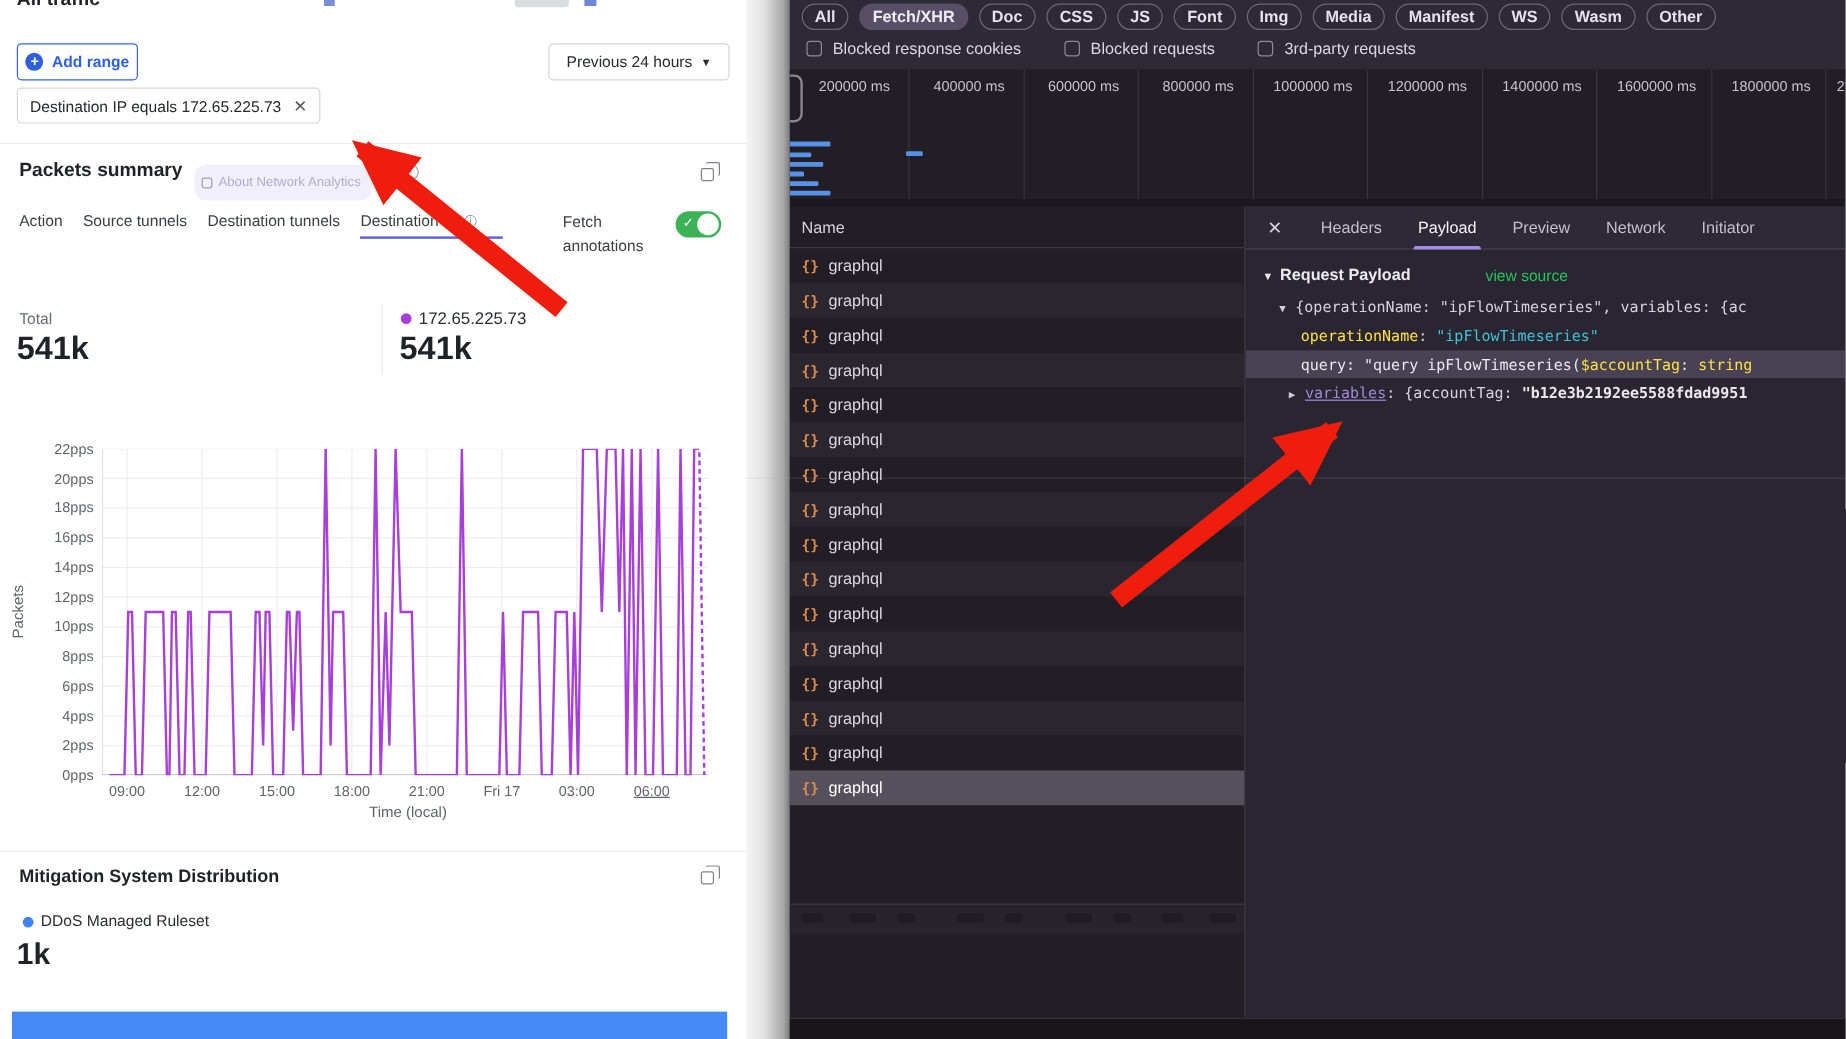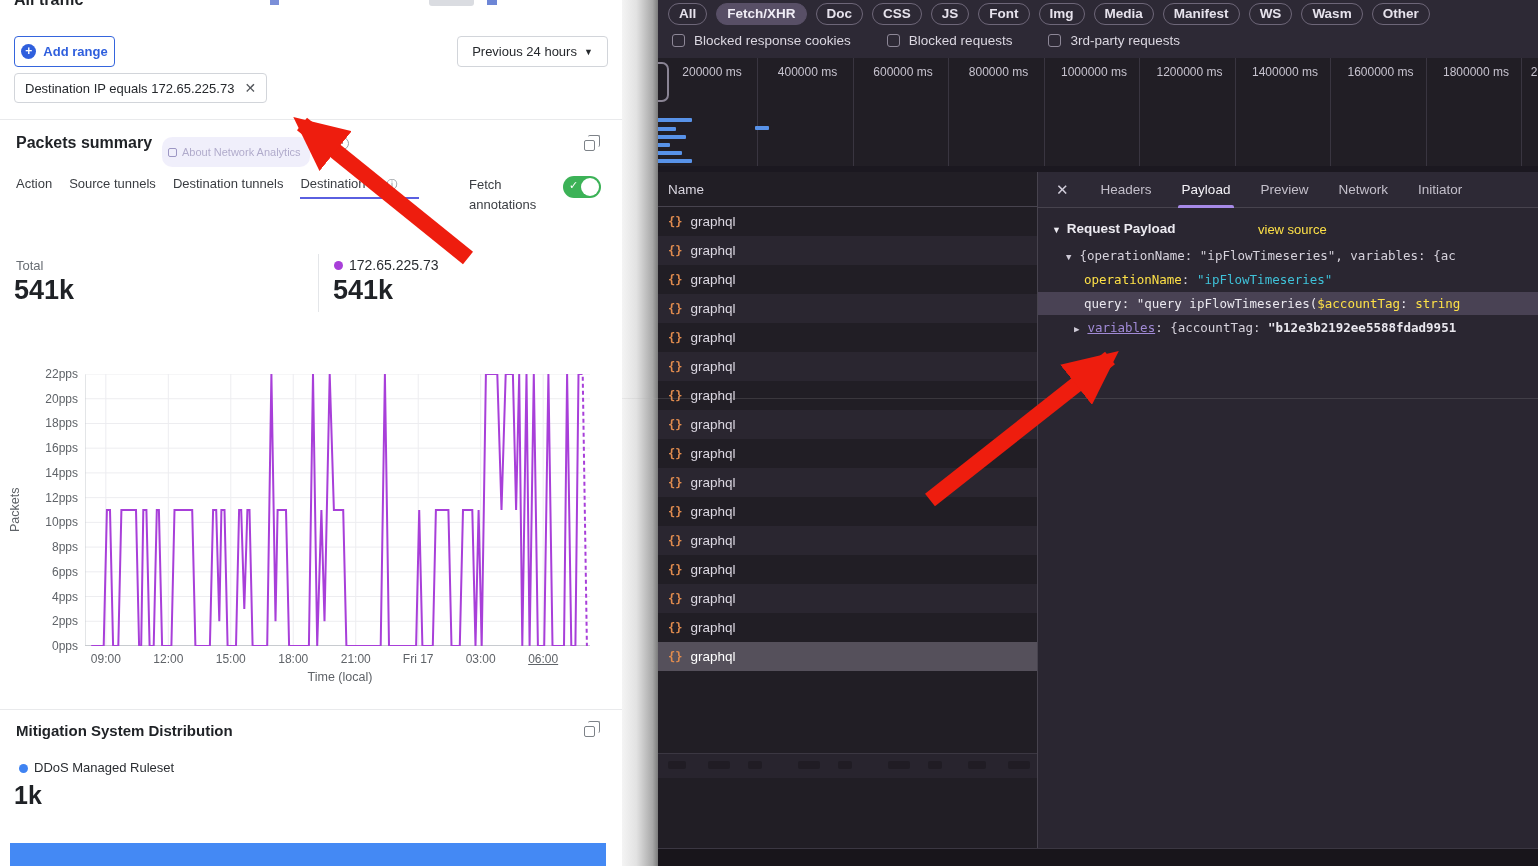--- a/index.html
+++ b/index.html
@@ -91,21 +91,21 @@
   
   #payload-panel { position:absolute; left:380px; top:172px; width:500px; height:694px; background:#2a2631; overflow:hidden; }
   #payload-tabs { position:absolute; left:0; top:0; width:500px; height:36px; background:#2d2935; border-bottom:1px solid #47434e;
                   display:flex; align-items:center; gap:30px; padding-left:18px; }
   #payload-tabs .close-x { color:#d2cedb; font-size:15px; cursor:pointer; margin-right:2px; }
   .ptab { position:relative; font-size:13.5px; color:#c3bfca; height:36px; display:flex; align-items:center; cursor:pointer; }
   .ptab.active { color:#f4f2f7; }
   .ptab.active::after { content:""; position:absolute; left:-4px; right:-4px; bottom:0; height:3px; background:#a78ae8; border-radius:2px 2px 0 0; }
   #rp-title-row { position:absolute; left:14px; top:49px; font-size:13.5px; color:#eceaf1; font-weight:bold; white-space:nowrap; }
   #rp-title-row .tri { font-size:9px; margin-right:2px; }
-  #view-source { position:absolute; left:220px; top:50px; font-size:13px; font-weight:normal; color:#fde047; cursor:pointer; }
+  #view-source { position:absolute; left:200px; top:50px; font-size:13px; font-weight:normal; color:#22c55e; cursor:pointer; }
   .code-line { position:absolute; left:0; width:500px; height:23px; font-family:"DejaVu Sans Mono", monospace;
                font-size:12.5px; line-height:23px; white-space:nowrap; overflow:hidden; }
   .code-line.hl { background:#494254; }
   .seg-plain { color:#d6d2dc; }
   .seg-bright { color:#eae8ef; }
   .seg-key { color:#fde047; }
   .seg-keyu { color:#a18ad6; text-decoration:underline; }
   .seg-string { color:#3fc1d8; }
   .seg-bold { color:#e9e7ee; font-weight:bold; }
   .tri-white { color:#cfcbd7; font-size:9px; }

